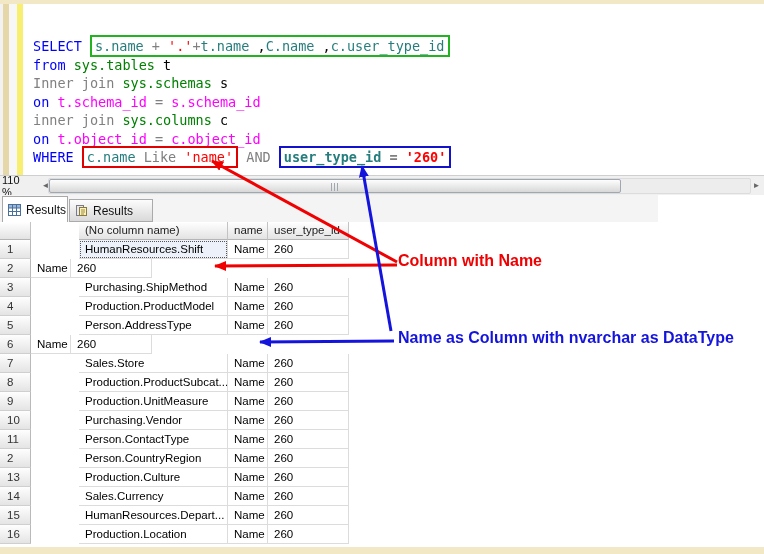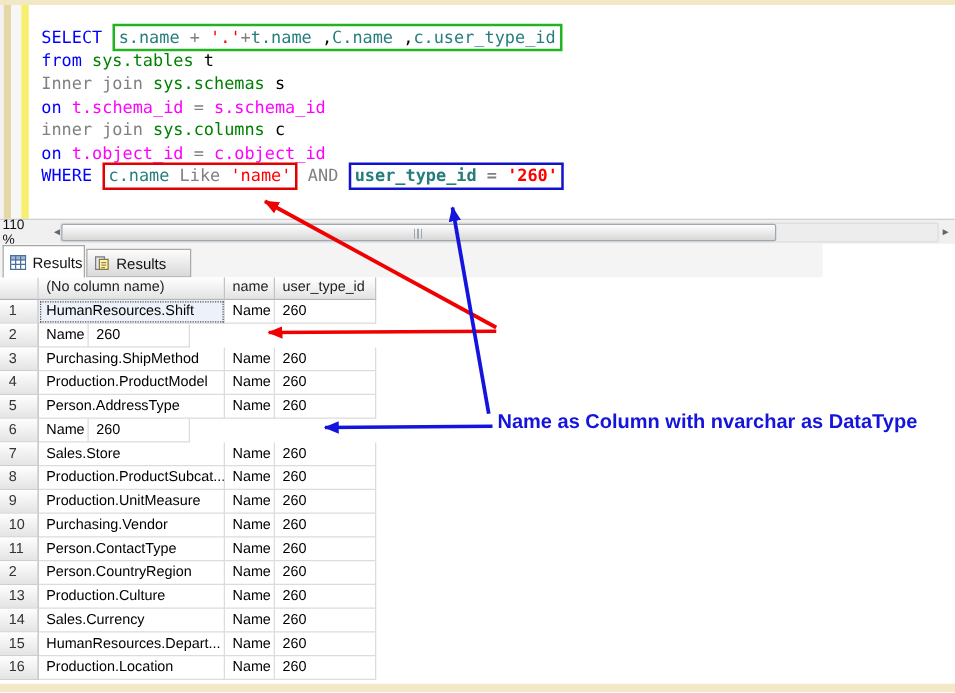--- a/index.html
+++ b/index.html
@@ -10,21 +10,21 @@
           --ann-red:#f00000; --ann-blue:#1414dd;}
   
   .frame-top{position:absolute;left:0;top:0;width:764px;height:4px;background:var(--frame);}
   .frame-bottom{position:absolute;left:0;top:547px;width:764px;height:7px;background:var(--frame);}
   
   .editor{position:absolute;left:0;top:4px;width:764px;height:171px;background:#fff;display:flex;}
   .ed-edge{width:3px;background:#f2f2f2;}
   .ed-tan{width:6px;background:var(--tanstrip);}
   .ed-gutter{width:8px;background:#f7f7f7;}
   .ed-yellow{width:6px;background:var(--yellowstrip);}
-  .code{flex:1;padding:17px 4px 0 10px;font-family:"DejaVu Sans Mono",monospace;font-size:13.5px;line-height:18.5px;white-space:pre;}
+  .code{flex:1;padding:33px 4px 0 10px;font-family:"DejaVu Sans Mono",monospace;font-size:13.5px;line-height:18.5px;white-space:pre;}
   .code-line{height:18.5px;}
   .code-box{border:2px solid;padding:1px 3px;margin:-2px 0;}
   .box-green{border-color:var(--box-green);}
   .box-red{border-color:var(--box-red);}
   .box-blue{border-color:var(--box-blue);font-weight:bold;}
   
   .scrollrow{position:absolute;left:0;top:175px;width:764px;height:20px;background:#f0f0f0;border-top:1px solid #cfcfcf;box-sizing:border-box;}
   .zoomsel{position:absolute;left:2px;top:2px;width:40px;height:16px;font-size:11px;color:#111;display:flex;align-items:center;gap:42px;}
   .zoomsel .caret{font-size:8px;color:#444;margin-left:5px;}
   .sb-btn{position:absolute;top:3px;width:9px;height:14px;color:#666;font-size:8px;line-height:14px;text-align:center;}
@@ -39,21 +39,21 @@
   .tab{display:flex;align-items:center;gap:5px;font-size:12px;color:#111;box-sizing:border-box;}
   .tab-results{position:absolute;left:2px;top:1px;width:66px;height:26px;background:#ffffff;border:1px solid #a8a8a8;border-bottom:none;padding-left:5px;z-index:2;}
   .tab-messages{position:absolute;left:69px;top:4px;width:84px;height:23px;background:linear-gradient(#fcfcfc,#d9d9d9);border:1px solid #aaaaaa;padding-left:5px;}
   
   .grid{position:absolute;left:0;top:222px;width:764px;height:325px;background:#fff;font-size:11.5px;}
   .grid-header{display:flex;height:18px;}
   .hcell{box-sizing:border-box;background:linear-gradient(#ffffff,#e3e3e3);border-right:1px solid #c3c3c3;border-bottom:1px solid #b5b5b5;padding:2px 0 0 6px;color:#222;white-space:nowrap;overflow:hidden;}
   .grid-row{display:flex;height:19px;}
   .cell{box-sizing:border-box;white-space:nowrap;overflow:hidden;padding:3px 0 0 6px;border-right:1px solid #dcdcdc;border-bottom:1px solid #dcdcdc;color:#000;}
   .rowhead{box-sizing:border-box;background:linear-gradient(#fefefe,#e4e4e4);border-right:1px solid #b9b9b9;border-bottom:1px solid #cfcfcf;padding:3px 0 0 7px;color:#333;}
-  .c0{width:31px;} .c1{width:149px;} .c2{width:40px;} .c3{width:81px;}
+  .c0{width:31px;} .c1{width:149px;margin-left:48px;} .c2{width:40px;} .c3{width:81px;}
   .cell-focused{outline:1px dotted #555;outline-offset:-2px;background:#edf2fa;}
   
   .ann-label{position:absolute;font-weight:bold;font-size:16px;white-space:nowrap;}
   #red-label{left:398px;top:252px;color:var(--ann-red);}
   #blue-label{left:398px;top:329px;color:var(--ann-blue);}
   #arrow-layer{position:absolute;left:0;top:0;width:764px;height:554px;pointer-events:none;z-index:5;}
   .arrow-red{stroke:var(--ann-red);stroke-width:3;fill:none;}
   .arrow-blue{stroke:var(--ann-blue);stroke-width:3;fill:none;}
 </style>
 </head>
@@ -208,20 +208,21 @@
           <div class="rowhead c0">16</div>
           <div class="cell c1">Production.Location</div>
           <div class="cell c2">Name</div>
           <div class="cell c3">260</div>
         </div>
       </div>
   </div>
 
   <div class="frame-bottom"></div>
 
+  <div class="ann-label" id="red-label">Column with Name</div>
   <div class="ann-label" id="blue-label">Name as Column with nvarchar as DataType</div>
 
   <svg id="arrow-layer">
     <defs>
       <marker id="mk-red" markerUnits="userSpaceOnUse" markerWidth="14" markerHeight="11" refX="11" refY="5" orient="auto">
         <path d="M0,0 L12,5 L0,10 z" style="fill:var(--ann-red)"></path>
       </marker>
       <marker id="mk-blue" markerUnits="userSpaceOnUse" markerWidth="14" markerHeight="11" refX="11" refY="5" orient="auto">
         <path d="M0,0 L12,5 L0,10 z" style="fill:var(--ann-blue)"></path>
       </marker>

